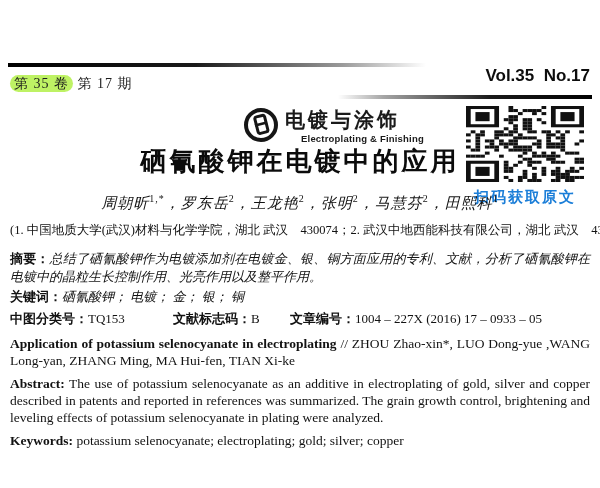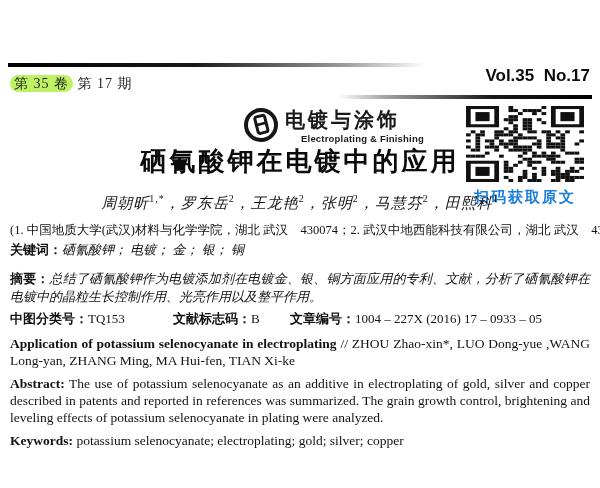--- a/index.html
+++ b/index.html
@@ -294,23 +294,23 @@
   <div class="content">
 
     <div class="title-cn">硒氰酸钾在电镀中的应用</div>
 
     <div class="authors">
       <span><span>周朝昕</span><sup>1,*</sup><span>，</span></span><span><span>罗东岳</span><sup>2</sup><span>，</span></span><span><span>王龙艳</span><sup>2</sup><span>，</span></span><span><span>张明</span><sup>2</sup><span>，</span></span><span><span>马慧芬</span><sup>2</sup><span>，</span></span><span><span>田熙科</span><sup>1</sup><span></span></span>
     </div>
 
     <div class="affiliation">(1. 中国地质大学(武汉)材料与化学学院，湖北 武汉　430074；2. 武汉中地西能科技有限公司，湖北 武汉　430074)</div>
 
+    <div class="cn-block"><span class="lbl">摘要：</span><span class="cn-italic">总结了硒氰酸钾作为电镀添加剂在电镀金、银、铜方面应用的专利、文献，分析了硒氰酸钾在电镀中的晶粒生长控制作用、光亮作用以及整平作用。</span></div>
+
     <div class="cn-block" style="margin-top:2px"><span class="lbl">关键词：</span><span class="cn-italic">硒氰酸钾； 电镀； 金； 银； 铜</span></div>
-
-    <div class="cn-block"><span class="lbl">摘要：</span><span class="cn-italic">总结了硒氰酸钾作为电镀添加剂在电镀金、银、铜方面应用的专利、文献，分析了硒氰酸钾在电镀中的晶粒生长控制作用、光亮作用以及整平作用。</span></div>
 
     <div class="clc-line">
       <span class="pos1"><span class="lbl">中图分类号：</span><span>TQ153</span></span>
       <span class="pos2"><span class="lbl">文献标志码：</span><span>B</span></span>
       <span class="pos3"><span class="lbl">文章编号：</span><span>1004 – 227X (2016) 17 – 0933 – 05</span></span>
     </div>
 
     <div class="en-block en-title"><span class="lbl">Application of potassium selenocyanate in electroplating</span><span> // ZHOU Zhao-xin*, LUO Dong-yue ,WANG Long-yan, ZHANG Ming, MA Hui-fen, TIAN Xi-ke</span></div>
 
     <div class="en-block"><span class="lbl">Abstract:</span><span> The use of potassium selenocyanate as an additive in electroplating of gold, silver and copper described in patents and reported in references was summarized. The grain growth control, brightening and leveling effects of potassium selenocyanate in plating were analyzed.</span></div>

